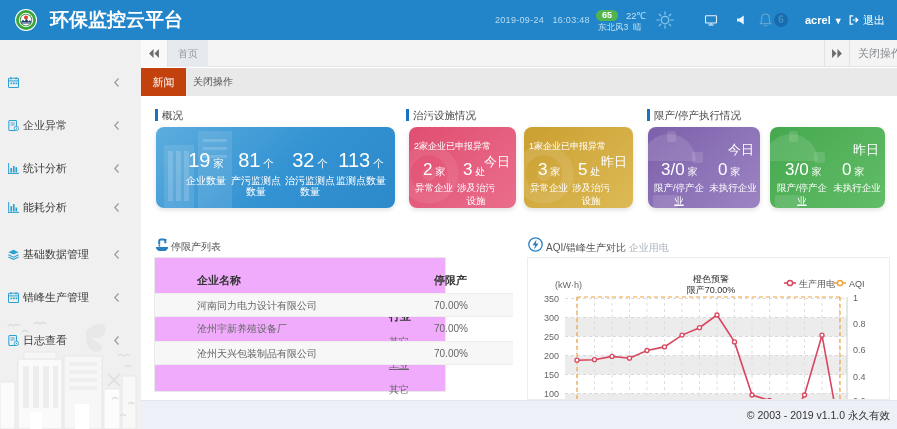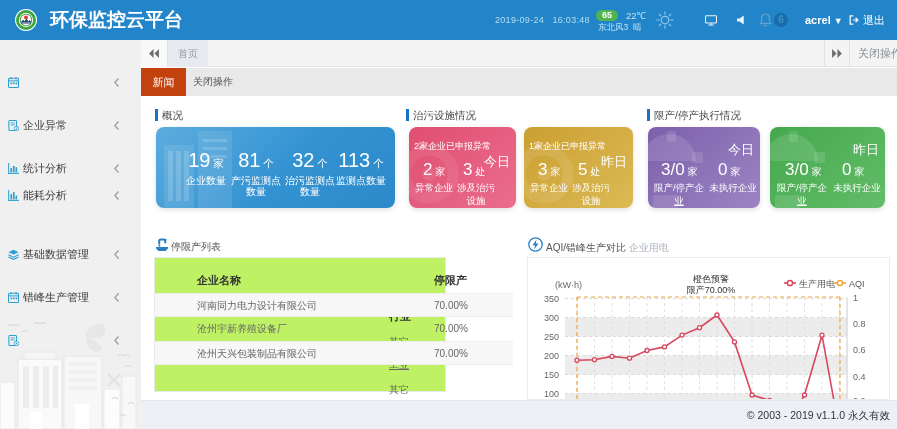--- a/index.html
+++ b/index.html
@@ -43,21 +43,21 @@
 .num{font-size:17px;}
 .unit{font-size:10px;}
 .card .lbl{position:absolute;font-size:9.5px;line-height:12.5px;text-align:center;}
 
 #bluecard{position:absolute;left:15px;top:87px;width:239px;height:81px;border-radius:8px;background:linear-gradient(135deg,#5cadde 0%,#3392d2 55%,#2d8aca 100%);color:#fff;overflow:hidden;box-shadow:0 2px 5px rgba(0,0,0,0.12);}
 .bstat{position:absolute;top:22px;width:84px;text-align:center;color:#fff;}
 .bstat .n{font-size:20px;line-height:22px;}
 .bstat .u{font-size:10.5px;}
 .bstat .l{font-size:10px;line-height:11px;margin-top:4px;}
 
-#tpanel{position:absolute;left:13px;top:217px;width:292px;height:135px;background:#bef264;border:1px solid #e9e9e9;}
+#tpanel{position:absolute;left:13px;top:217px;width:292px;height:135px;background:#f0abfc;border:1px solid #e9e9e9;}
 .trow{position:absolute;left:0;width:358px;height:24px;font-size:10px;color:#666;}
 .trow .c1{position:absolute;left:42px;top:0;line-height:24px;white-space:nowrap;}
 .trow .c2{position:absolute;left:234px;top:0;line-height:24px;margin-top:36px;}
 .trow .c3{position:absolute;left:279px;top:0;line-height:24px;}
 
 #cpanel{position:absolute;left:386px;top:217px;width:363px;height:143px;background:#fff;border:1px solid #ececec;overflow:hidden;}
 
 #footer{position:absolute;left:0;top:360px;width:756px;height:29px;background:#edf0f6;border-top:1px solid #e2e6ee;font-size:10.5px;color:#333;text-align:right;line-height:28px;padding-right:7px;}
 </style>
 </head>
@@ -178,21 +178,21 @@
           <line x1="0" y1="12.3" x2="13" y2="12.3" stroke="#2ba0d2" stroke-width="1.2"></line>
           <rect x="2.8" y="6" width="2" height="5.2" fill="#2ba0d2"></rect>
           <rect x="5.8" y="3.5" width="2" height="7.7" fill="#2ba0d2"></rect>
           <rect x="8.8" y="5" width="2" height="6.2" fill="#2ba0d2"></rect>
         </svg>
       <span class="txt">统计分析</span>
         <svg class="chev" width="5" height="9" viewBox="0 0 5 9">
           <path d="M4.5 0.5 L0.8 4.5 L4.5 8.5" fill="none" stroke="#9a9a9a" stroke-width="1.2"></path>
         </svg>
     </div>
-    <div class="mitem" style="top:134px">
+    <div class="mitem" style="top:146px">
       <svg width="11" height="11" viewBox="0 0 13 13">
           <line x1="0.8" y1="0" x2="0.8" y2="12.3" stroke="#2ba0d2" stroke-width="1.2"></line>
           <line x1="0" y1="12.3" x2="13" y2="12.3" stroke="#2ba0d2" stroke-width="1.2"></line>
           <rect x="2.8" y="5" width="2" height="6.2" fill="#2ba0d2"></rect>
           <rect x="5.8" y="2.5" width="2" height="8.7" fill="#2ba0d2"></rect>
           <rect x="8.8" y="6.5" width="2" height="4.7" fill="#2ba0d2"></rect>
         </svg>
       <span class="txt">能耗分析</span>
         <svg class="chev" width="5" height="9" viewBox="0 0 5 9">
           <path d="M4.5 0.5 L0.8 4.5 L4.5 8.5" fill="none" stroke="#9a9a9a" stroke-width="1.2"></path>
@@ -225,20 +225,21 @@
         </svg>
     </div>
     <div class="mitem" style="top:279px">
       <svg width="11" height="11" viewBox="0 0 13 13">
           <rect x="1" y="0.6" width="9" height="11.8" rx="1" fill="none" stroke="#2ba0d2" stroke-width="1.2"></rect>
           <line x1="3" y1="3.5" x2="8" y2="3.5" stroke="#2ba0d2" stroke-width="1"></line>
           <line x1="3" y1="5.8" x2="8" y2="5.8" stroke="#2ba0d2" stroke-width="1"></line>
           <circle cx="10" cy="10" r="2.6" fill="#f0f0f0" stroke="#2ba0d2" stroke-width="1"></circle>
           <circle cx="10" cy="10" r="0.8" fill="#2ba0d2"></circle>
         </svg>
+      <span class="txt">日志查看</span>
         <svg class="chev" width="5" height="9" viewBox="0 0 5 9">
           <path d="M4.5 0.5 L0.8 4.5 L4.5 8.5" fill="none" stroke="#9a9a9a" stroke-width="1.2"></path>
         </svg>
     </div>
   </div>
 
   <div id="content">
     <div id="tabbar">
       <div id="tabL"><svg width="10" height="9" viewBox="0 0 11 10" style="margin-top:9px">
             <path d="M5 0 L5 10 L0 5 Z" fill="#6d6d6d"></path>

